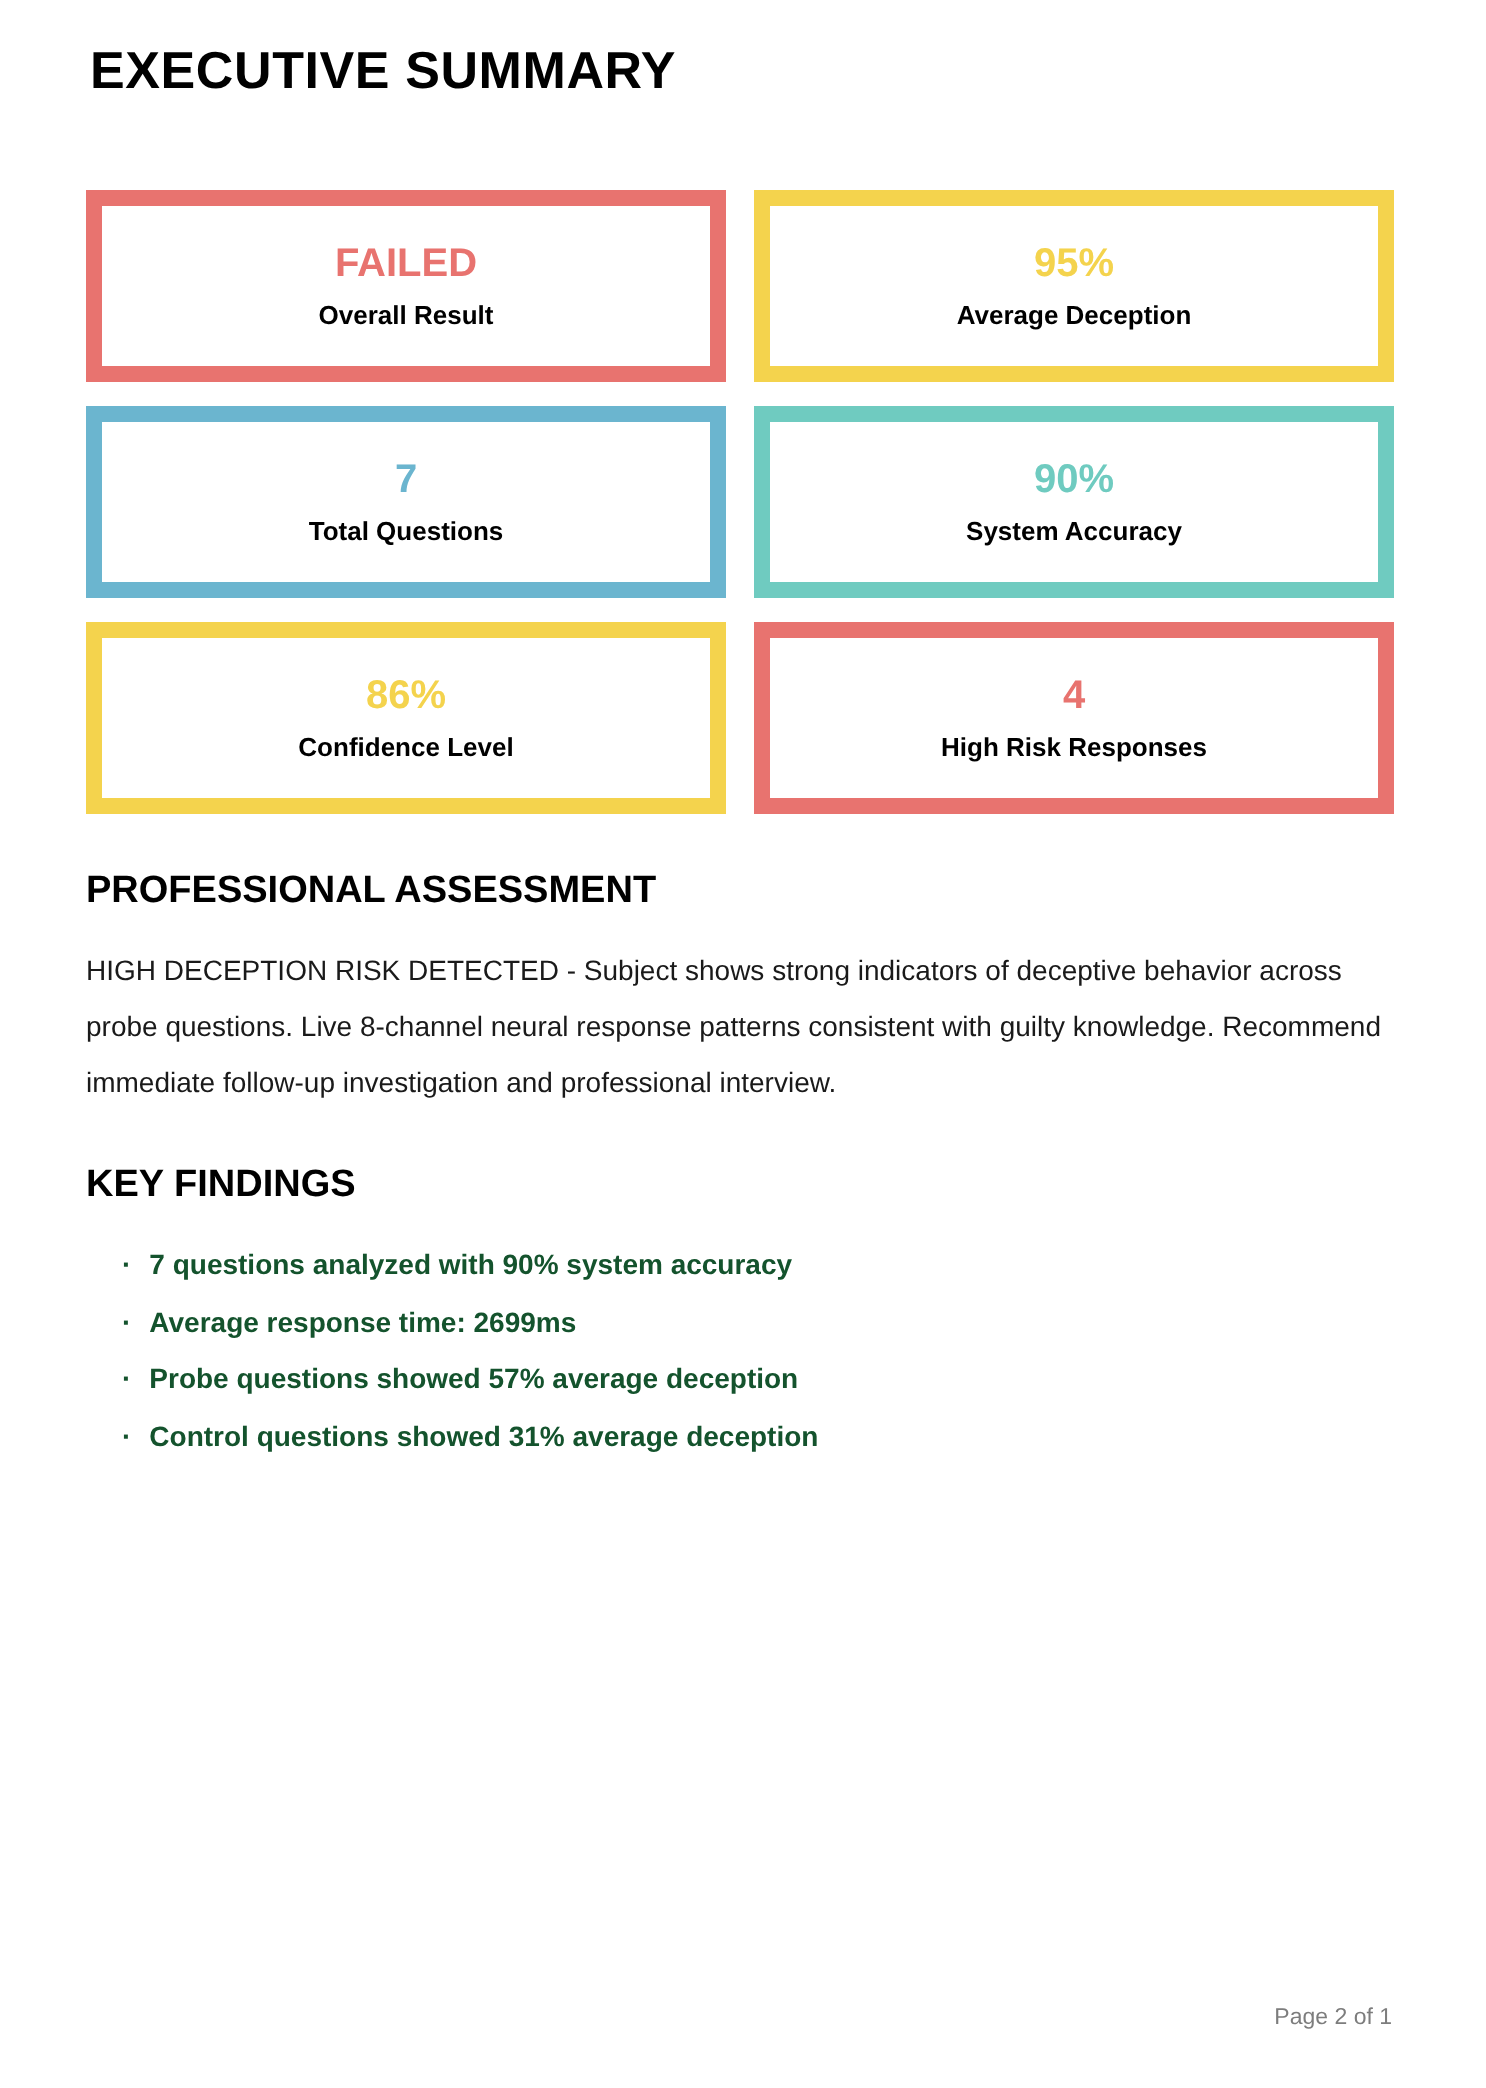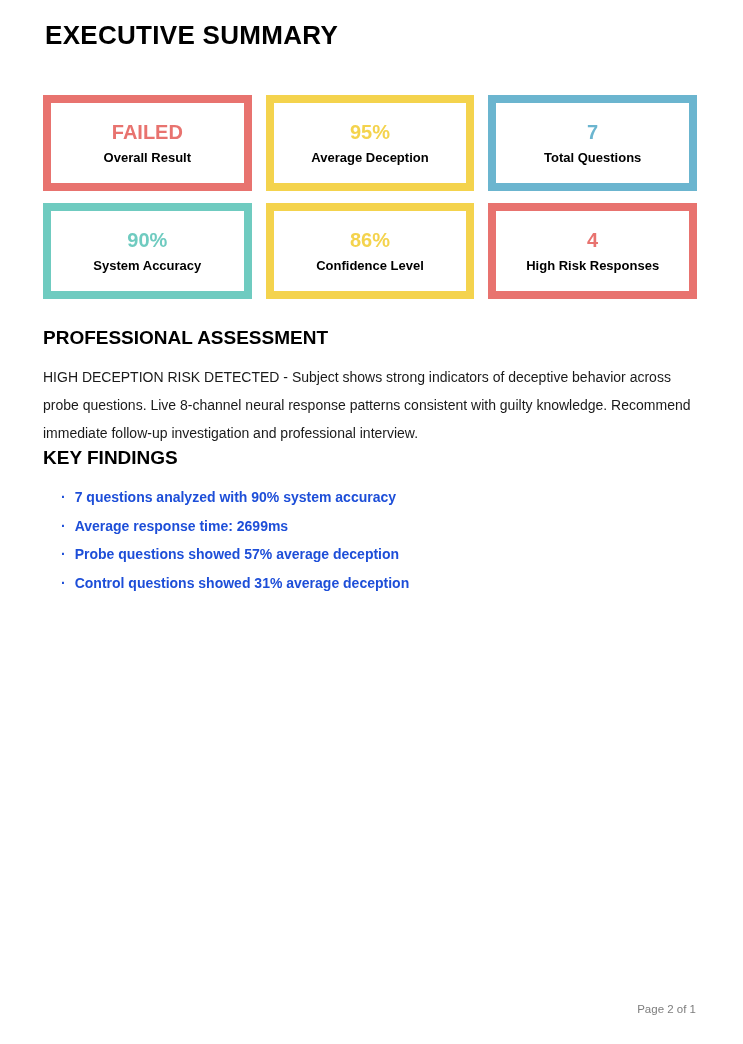--- a/index.html
+++ b/index.html
@@ -21,21 +21,21 @@
   .page-title {
     margin: 0 0 0 2px;
     font-size: 26px;
     font-weight: bold;
     letter-spacing: 0.3px;
     color: #000;
   }
   .cards-grid {
     margin-top: 44px;
     display: grid;
-    grid-template-columns: repeat(3, 1fr);
+    grid-template-columns: repeat(2, 1fr);
     column-gap: 14px;
     row-gap: 12px;
   }
   .stat-card {
     box-sizing: border-box;
     height: 96px;
     border: 8px solid var(--c, #ccc);
     background: #ffffff;
     display: flex;
     flex-direction: column;
@@ -58,37 +58,38 @@
   .section-heading {
     font-size: 19px;
     font-weight: bold;
     color: #000;
     margin: 0;
   }
   .section-heading.first {
     margin-top: 28px;
   }
   .section-heading.second {
+    margin-top: 27px;
   }
   .assessment-text {
     margin: 14px 0 0 0;
     width: 656px;
     font-size: 14px;
     line-height: 28px;
     color: #1a1a1a;
   }
   .findings-list {
     list-style: none;
     margin: 21px 0 0 0;
     padding: 0 0 0 18px;
   }
   .finding-item {
     font-size: 14px;
     font-weight: bold;
-    color: #1d4ed8;
+    color: #14532d;
     margin-bottom: 14.5px;
     line-height: 1;
   }
   .finding-item::before {
     content: "\00B7";
     font-weight: bold;
     margin-right: 9px;
   }
   .page-footer {
     position: absolute;

